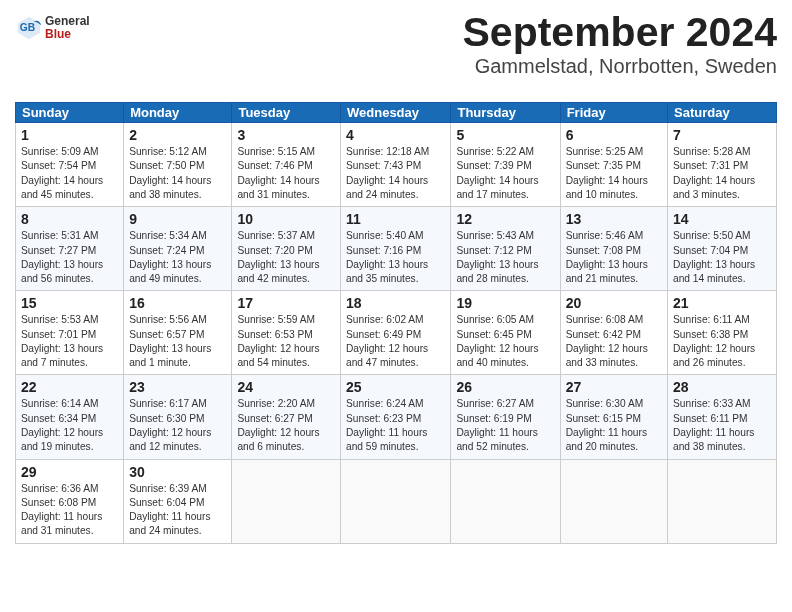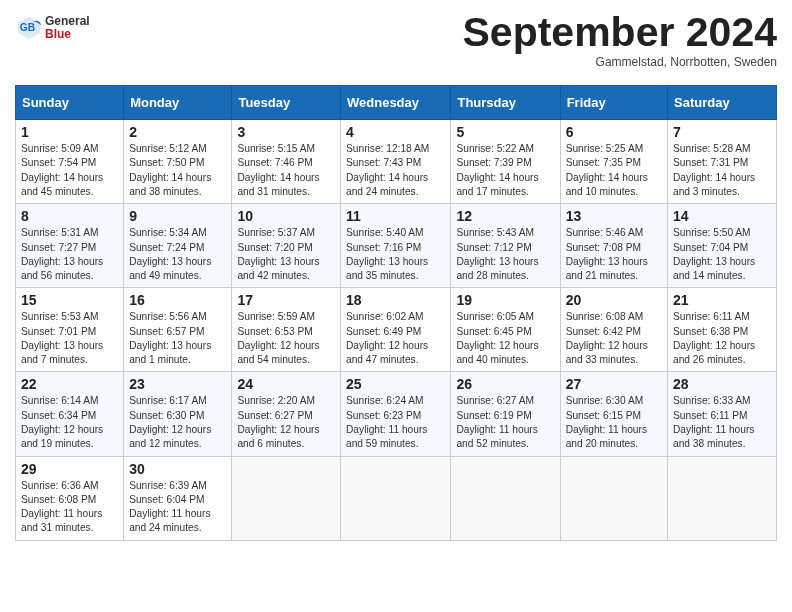--- a/index.html
+++ b/index.html
@@ -7,21 +7,21 @@
       font-family: Arial, sans-serif;
       background: #fff;
       width: 792px;
       min-height: 612px;
       padding: 10px 15px;
     }
     .header {
       display: flex;
       align-items: flex-start;
       justify-content: space-between;
-      margin-bottom: 16px;
+      margin-bottom: 24px;
     }
     .logo {
       display: flex;
       align-items: center;
       margin-top: 4px;
     }
     .logo-text {
       font-size: 12px;
       font-weight: bold;
       line-height: 1.1;
@@ -36,33 +36,33 @@
     .title-block {
       text-align: right;
     }
     .month-title {
       font-size: 41px;
       font-weight: bold;
       color: #222;
       line-height: 1.1;
     }
     .location-title {
-      font-size: 12px;
+      font-size: 20px;
       color: #444;
     }
     .calendar {
       width: 100%;
       border-collapse: collapse;
       border: 1px solid #ccc;
     }
     .calendar th {
       background-color: #1a6bb5;
       color: #fff;
       text-align: left;
-      padding: 9px 6px;
+      padding: 2px 6px;
       font-size: 13px;
       font-weight: bold;
       border: 1px solid #1558a0;
     }
     .calendar td {
       border: 1px solid #ccc;
       vertical-align: top;
       padding: 4px 5px;
       width: 113px;
       min-height: 80px;

